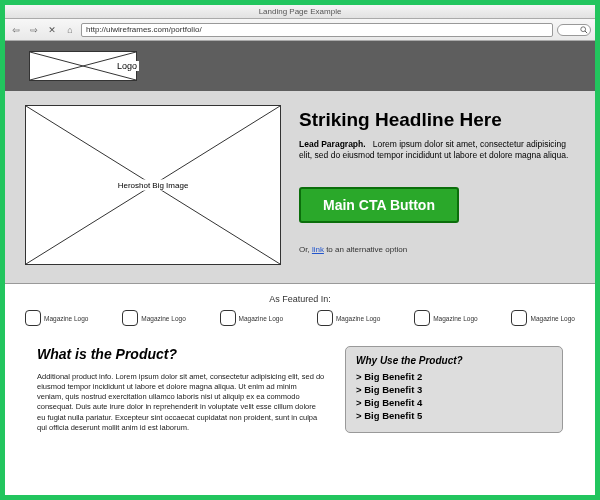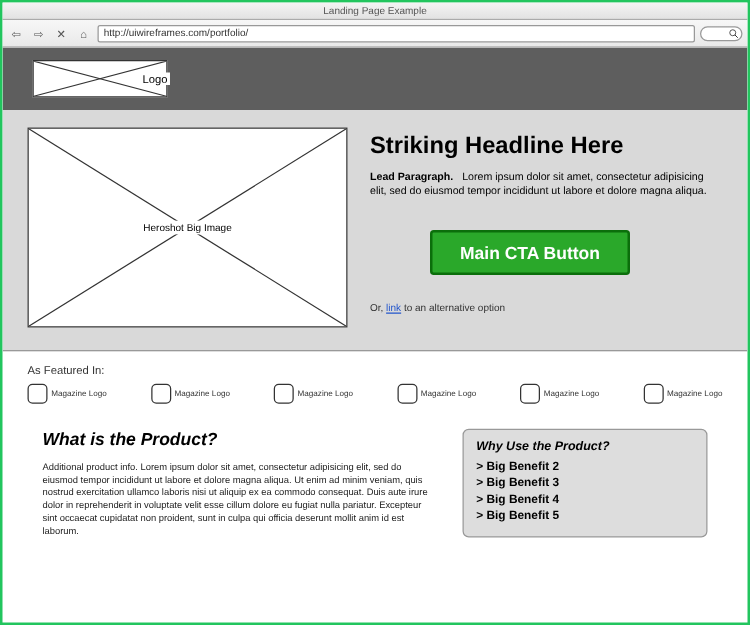--- a/index.html
+++ b/index.html
@@ -1,50 +1,50 @@
 <!DOCTYPE html>
 <html><head>
 <meta charset="utf-8">
 <style>
   * { box-sizing: border-box; margin: 0; padding: 0; }
   body { font-family: Arial, Helvetica, sans-serif; background: #fff; color: #000; }
-  .window { width: 600px; height: 500px; border: 2px solid #22c55e; background: #fff; overflow: hidden; position: relative; }
+  .window { width: 600px; height: 500px; border: 5px solid #22c55e; background: #fff; overflow: hidden; position: relative; }
   .titlebar { background: linear-gradient(#f4f4f4,#e2e2e2); border-bottom: 1px solid #aaa; height: 14px; font-size: 8px; text-align: center; color: #555; line-height: 14px; }
   .toolbar { background: linear-gradient(#f7f7f7,#e9e9e9); border-bottom: 1px solid #aaa; height: 22px; display: flex; align-items: center; padding: 0 4px; gap: 4px; }
   .tb-btn { width: 14px; height: 14px; display: inline-flex; align-items: center; justify-content: center; color: #555; font-size: 9px; }
   .url-bar { flex: 1; height: 14px; border: 1px solid #999; border-radius: 2px; background: #fff; font-size: 8px; padding: 0 4px; line-height: 12px; color: #333; }
   .search-pill { width: 34px; height: 12px; border: 1px solid #999; border-radius: 7px; background: #fff; display: flex; align-items: center; justify-content: flex-end; padding-right: 2px; }
   .mag { width: 8px; height: 8px; }
   .content { height: calc(500px - 14px - 22px); overflow-y: auto; }
   .nav { background: #5e5e5e; padding: 10px 24px; }
   .logo-box { width: 108px; height: 30px; background: #fff; border: 1px solid #333; position: relative; }
   .logo-box .xline { position: absolute; inset: 0; }
   .logo-label { position: absolute; top: 50%; left: 50%; transform: translate(-50%,-50%); font-size: 9px; background: #fff; padding: 0 2px; margin-left: 44px; }
   .hero { background: #d9d9d9; padding: 14px 20px 18px; display: flex; gap: 18px; border-bottom: 1px solid #999; }
   .hero-img { width: 256px; height: 160px; background: #fff; border: 1px solid #333; position: relative; flex-shrink: 0; }
   .hero-img-label { position: absolute; top: 50%; left: 50%; transform: translate(-50%,-50%); font-size: 8px; background: #fff; padding: 1px 3px; white-space: nowrap; }
   .hero-text { flex: 1; }
   .headline { font-size: 19px; font-weight: bold; margin: 4px 0 8px; }
   .lead { font-size: 8.5px; line-height: 1.35; margin-bottom: 25px; }
   .lead b { font-weight: bold; }
-  .cta { display: inline-block; background: #2aa82a; border: 2px solid #0b6e0b; color: #fff; font-weight: bold; font-size: 14px; padding: 8px 22px; border-radius: 3px; cursor: pointer; margin-left: 48px; }
+  .cta { display: inline-block; background: #2aa82a; border: 2px solid #0b6e0b; color: #fff; font-weight: bold; font-size: 14px; padding: 8px 22px; border-radius: 3px; cursor: pointer; }
   .alt-link { font-size: 8px; color: #333; margin-top: 22px; }
   .alt-link a { color: #2255cc; text-decoration: underline; }
-  .featured { padding: 10px 20px 6px; }
+  .featured { padding: 10px 20px 6px; text-align: center; }
   .featured-title { font-size: 9px; color: #333; margin-bottom: 6px; }
   .mag-row { display: flex; justify-content: space-between; }
   .mag-item { display: flex; align-items: center; gap: 3px; }
   .mag-box { width: 16px; height: 16px; border: 1.5px solid #333; border-radius: 4px; background: #fff; }
   .mag-label { font-size: 6.5px; color: #333; }
   .lower { display: flex; gap: 20px; padding: 14px 32px 20px; }
   .product-col { flex: 1; }
   .product-h { font-size: 14px; font-style: italic; font-weight: bold; margin-bottom: 10px; }
   .para1 { font-size: 9px; line-height: 1.35; margin-bottom: 8px; }
   .para2 { font-size: 7.5px; line-height: 1.35; color: #222; }
-  .benefits { width: 196px; background: #ddd; border: 1px solid #999; border-radius: 5px; padding: 8px 10px 10px; }
+  .benefits { width: 218px; background: #ddd; border: 1px solid #999; border-radius: 5px; padding: 8px 10px 10px; }
   .benefits-h { font-size: 10px; font-style: italic; font-weight: bold; margin-bottom: 4px; }
   .benefits-list { list-style: none; }
   .benefits-list li { font-size: 9.5px; font-weight: bold; padding: 1px 0; }
   svg line { stroke: #333; stroke-width: 1; }
 </style>
 </head>
 <body>
 
 <div class="window">
   <div class="titlebar">

